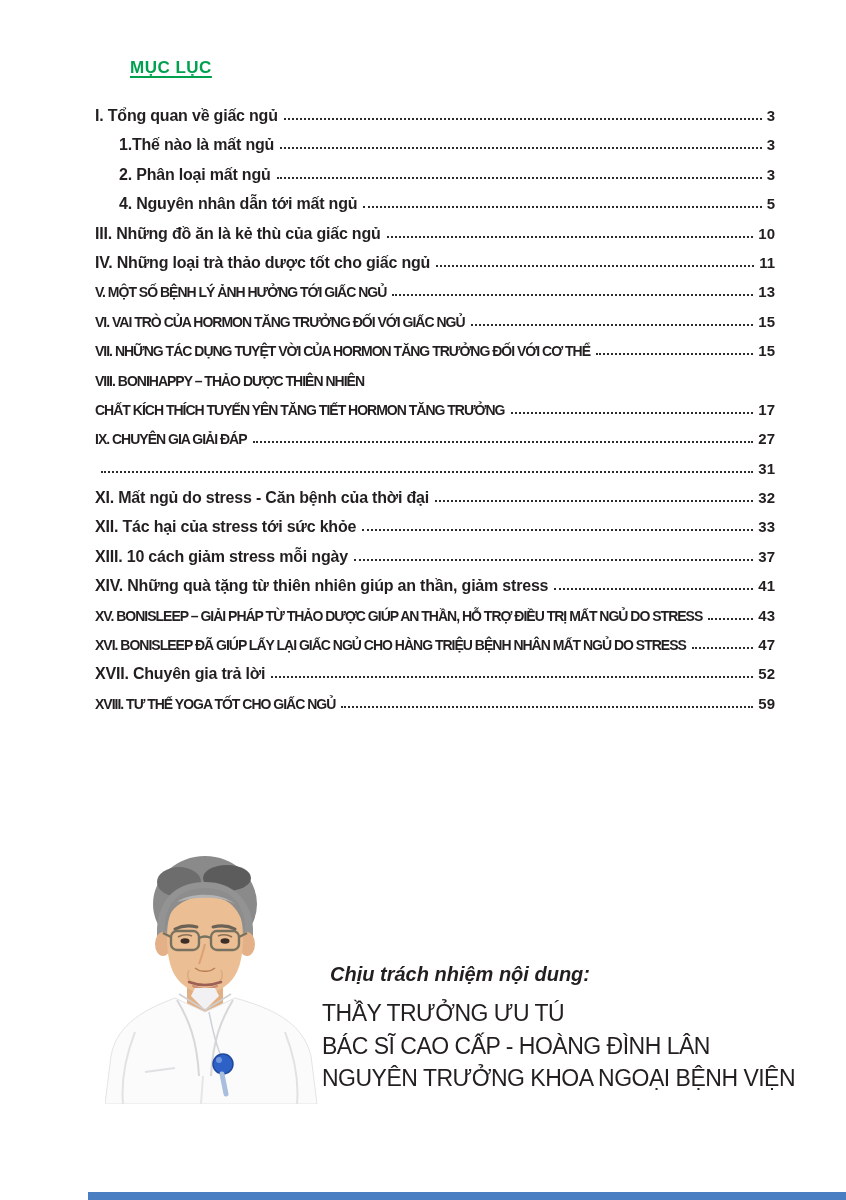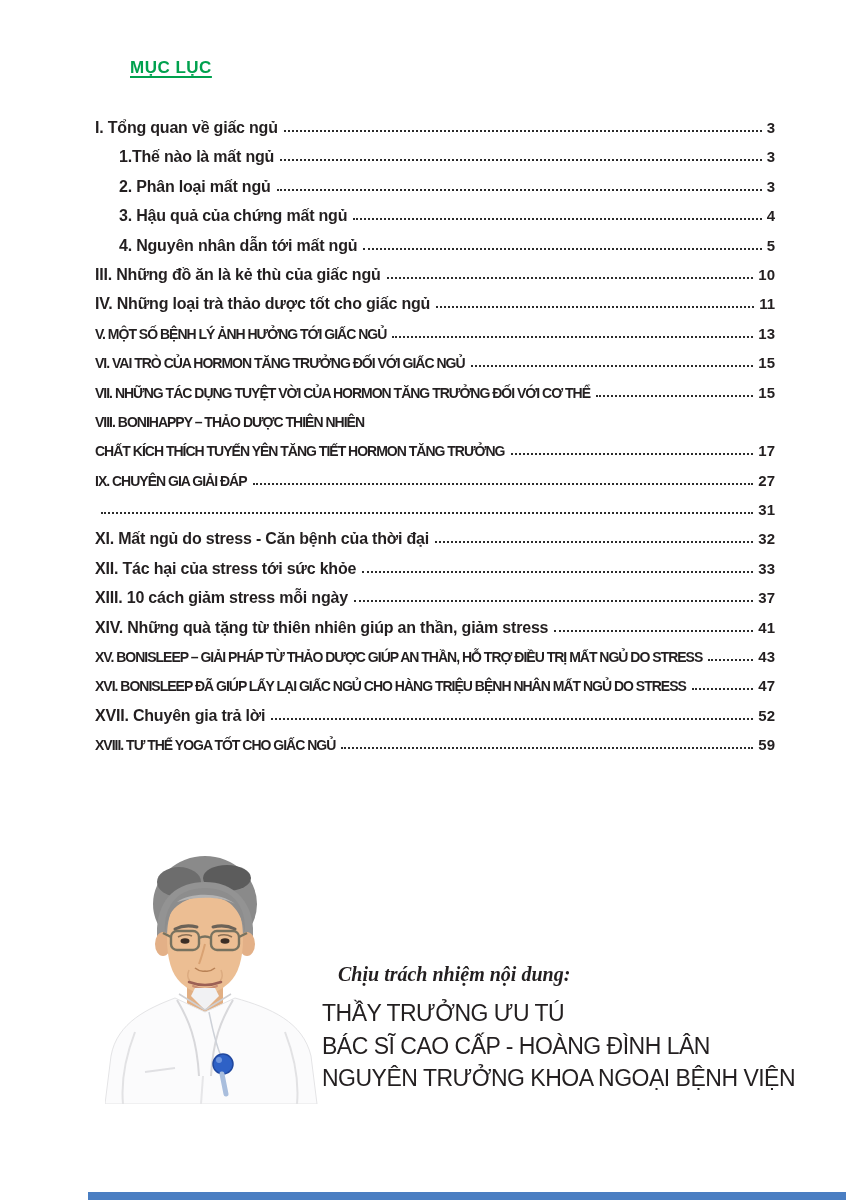--- a/index.html
+++ b/index.html
@@ -6,37 +6,37 @@
   .page {
     position:relative; width:846px; height:1200px; background:#ffffff;
     font-family:"Liberation Sans", sans-serif; color:#231f20; overflow:hidden;
   }
   .toc-title {
     position:absolute; left:118px; top:58px;
     font-size:17px; font-weight:700; letter-spacing:.5px;
     text-decoration:underline; text-decoration-thickness:2px; text-underline-offset:3px;margin-left:12px;
   }
   .toc {
-    position:absolute; left:95px; top:116px; width:680px;
+    position:absolute; left:95px; top:104px; width:680px;
   }
   .toc-row {
     display:flex; align-items:baseline; height:29.4px; line-height:24px;
     white-space:nowrap;
   }
   .toc-label { font-size:16px; font-weight:700; letter-spacing:-0.2px; flex:0 0 auto; }
   .toc-row.caps .toc-label { font-size:14px; letter-spacing:-1px; }
   .toc-row.indent { padding-left:24px; }
   .leader {
     flex:1 1 auto; min-width:8px; margin:0 5px 0 6px;
     border-bottom:2px dotted #2b2b2b; transform:translateY(-1px);
   }
   .toc-page { font-size:15px; font-weight:700; flex:0 0 auto; }
   .credits { position:absolute; left:322px; top:963px; }
   .credits-heading {
-    font-size:20px; font-weight:700; font-style:italic; margin:0 0 11px 16px;font-family:Liberation Serif, serif;
+    font-size:20px; font-weight:700; font-style:italic; margin:0 0 11px 8px;
   }
   .credits-line {
     font-size:23px; font-weight:400; letter-spacing:-0.5px; line-height:32.6px;
   }
   .photo { position:absolute; left:105px; top:842px; width:215px; height:262px; }
   .photo svg { display:block; }
   .footer-bar {
     position:absolute; left:88px; bottom:0; width:758px; height:8px;
   }
 </style>
@@ -55,25 +55,20 @@
       </div>
       <div class="toc-row indent">
         <span class="toc-label">1.Thế nào là mất ngủ</span>
         <span class="leader"></span>
         <span class="toc-page">3</span>
       </div>
       <div class="toc-row indent">
         <span class="toc-label">2. Phân loại mất ngủ</span>
         <span class="leader"></span>
         <span class="toc-page">3</span>
-      </div>
-      <div class="toc-row indent">
-        <span class="toc-label">3. Hậu quả của chứng mất ngủ</span>
-        <span class="leader"></span>
-        <span class="toc-page">4</span>
       </div>
       <div class="toc-row indent">
         <span class="toc-label">4. Nguyên nhân dẫn tới mất ngủ</span>
         <span class="leader"></span>
         <span class="toc-page">5</span>
       </div>
       <div class="toc-row">
         <span class="toc-label">III. Những đồ ăn là kẻ thù của giấc ngủ</span>
         <span class="leader"></span>
         <span class="toc-page">10</span>

